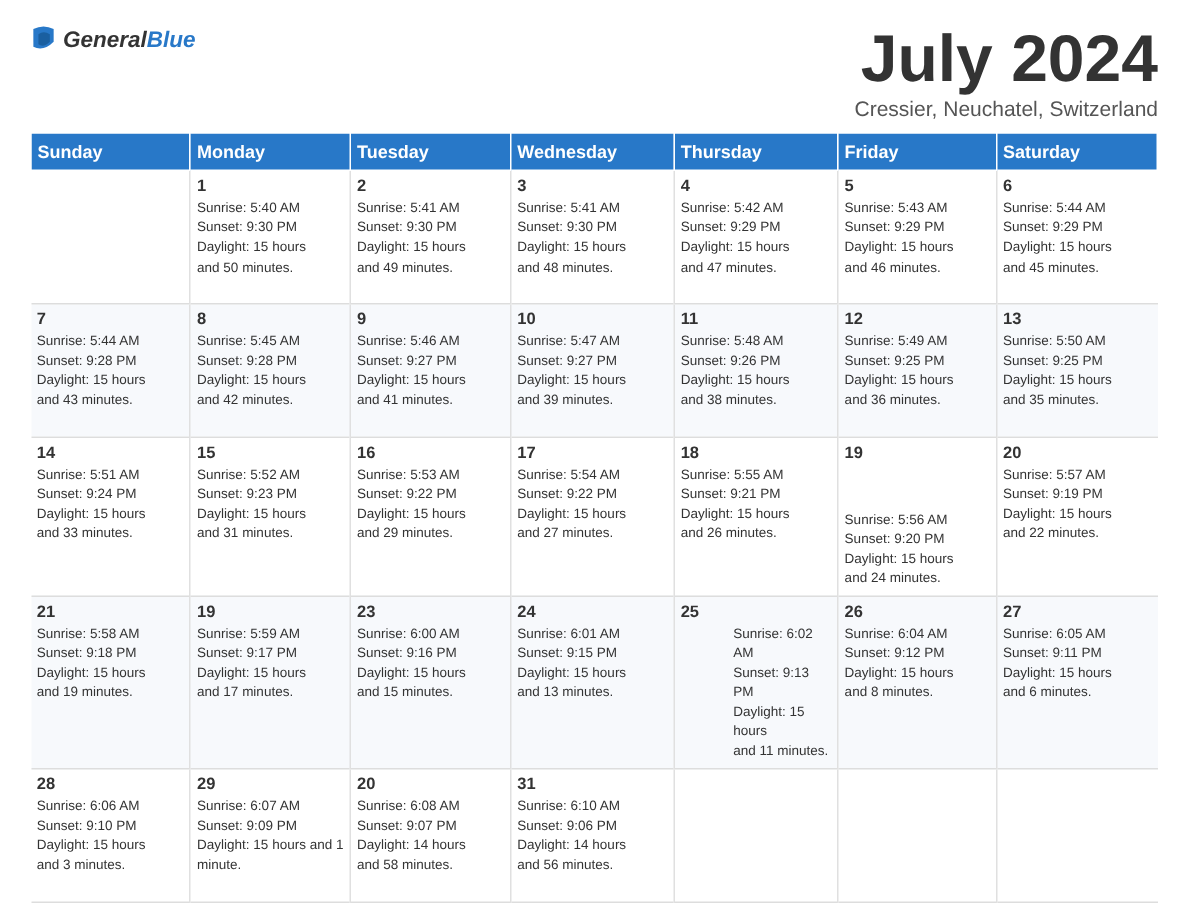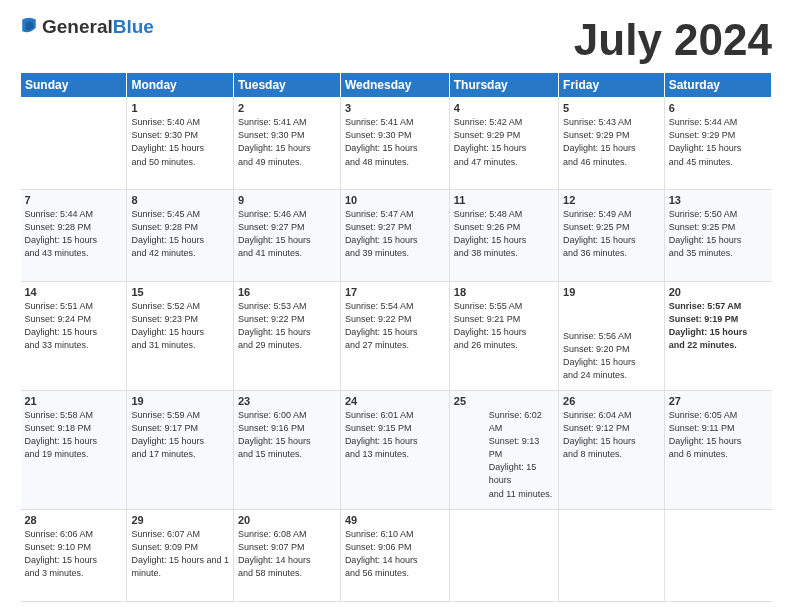--- a/index.html
+++ b/index.html
@@ -101,27 +101,28 @@
 <body>
 
 <div class="page">
   <div class="header">
     <div class="logo">
       <svg class="logo-icon" viewBox="0 0 20 26" fill="none" xmlns="http://www.w3.org/2000/svg">
         <path d="M2 4 Q10 0 18 4 L18 14 Q10 22 2 18 Z" fill="#2878c8"></path>
         <path d="M6 8 Q10 5 15 8 L15 14 Q10 19 6 16 Z" fill="#1a5fa0"></path>
       </svg>
       <div>
-        <div style="font-size:19px;font-weight:bold;color:#333;line-height:1.2;">
+        <div style="font-size:15px;font-weight:bold;color:#333;line-height:1.2;font-style:italic;">
           <span>General</span><span style="color:#2878c8;">Blue</span>
         </div>
       </div>
     </div>
     <div class="title-block">
       <div class="month-title">July 2024</div>
+      <div class="location">Cressier, Neuchatel, Switzerland</div>
     </div>
   </div>
 
   <div class="calendar">
     <table>
       <thead>
         <tr id="weekday-header-row">
             <th>Sunday</th>
             <th>Monday</th>
             <th>Tuesday</th>
@@ -209,21 +210,21 @@
             <td>
               <span class="day-num">18</span>
               <div class="day-info" style="white-space: normal;">Sunrise: 5:55 AM<br>Sunset: 9:21 PM<br>Daylight: 15 hours <br>and 26 minutes.</div>
             </td>
             <td>
               <span class="day-num">19</span>
               <div class="day-info" style="white-space: normal; margin-top: 32px;">Sunrise: 5:56 AM<br>Sunset: 9:20 PM<br>Daylight: 15 hours <br>and 24 minutes.</div>
             </td>
             <td>
               <span class="day-num">20</span>
-              <div class="day-info" style="white-space: normal; font-weight: bold;">Sunrise: 5:57 AM<br>Sunset: 9:19 PM<br>Daylight: 15 hours <br>and 22 minutes.</div>
+              <div class="day-info" style="white-space: normal;">Sunrise: 5:57 AM<br>Sunset: 9:19 PM<br>Daylight: 15 hours <br>and 22 minutes.</div>
             </td>
           </tr>
           <tr>
             <td>
               <span class="day-num">21</span>
               <div class="day-info" style="white-space: normal;">Sunrise: 5:58 AM<br>Sunset: 9:18 PM<br>Daylight: 15 hours <br>and 19 minutes.</div>
             </td>
             <td>
               <span class="day-num">19</span>
               <div class="day-info" style="white-space: normal;">Sunrise: 5:59 AM<br>Sunset: 9:17 PM<br>Daylight: 15 hours <br>and 17 minutes.</div>
@@ -256,21 +257,21 @@
             </td>
             <td>
               <span class="day-num">29</span>
               <div class="day-info" style="white-space: normal;">Sunrise: 6:07 AM<br>Sunset: 9:09 PM<br>Daylight: 15 hours and 1 minute.</div>
             </td>
             <td>
               <span class="day-num">20</span>
               <div class="day-info" style="white-space: normal;">Sunrise: 6:08 AM<br>Sunset: 9:07 PM<br>Daylight: 14 hours <br>and 58 minutes.</div>
             </td>
             <td>
-              <span class="day-num">49</span>
+              <span class="day-num">31</span>
               <div class="day-info" style="white-space: normal;">Sunrise: 6:10 AM<br>Sunset: 9:06 PM<br>Daylight: 14 hours <br>and 56 minutes.</div>
             </td>
             <td class="empty-cell"></td>
             <td class="empty-cell"></td>
             <td class="empty-cell"></td>
           </tr>
         </tbody>
     </table>
   </div>
 </div>

